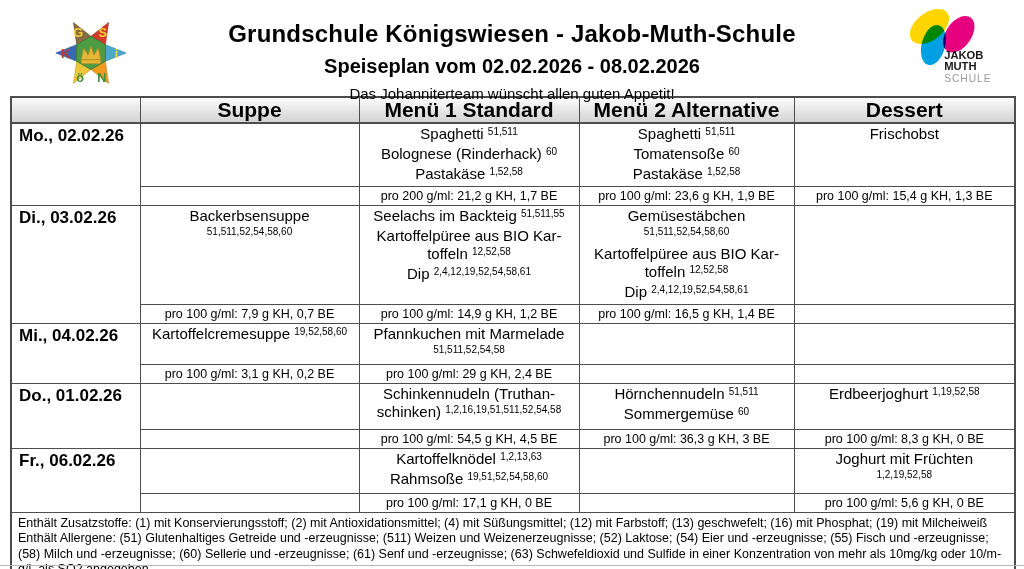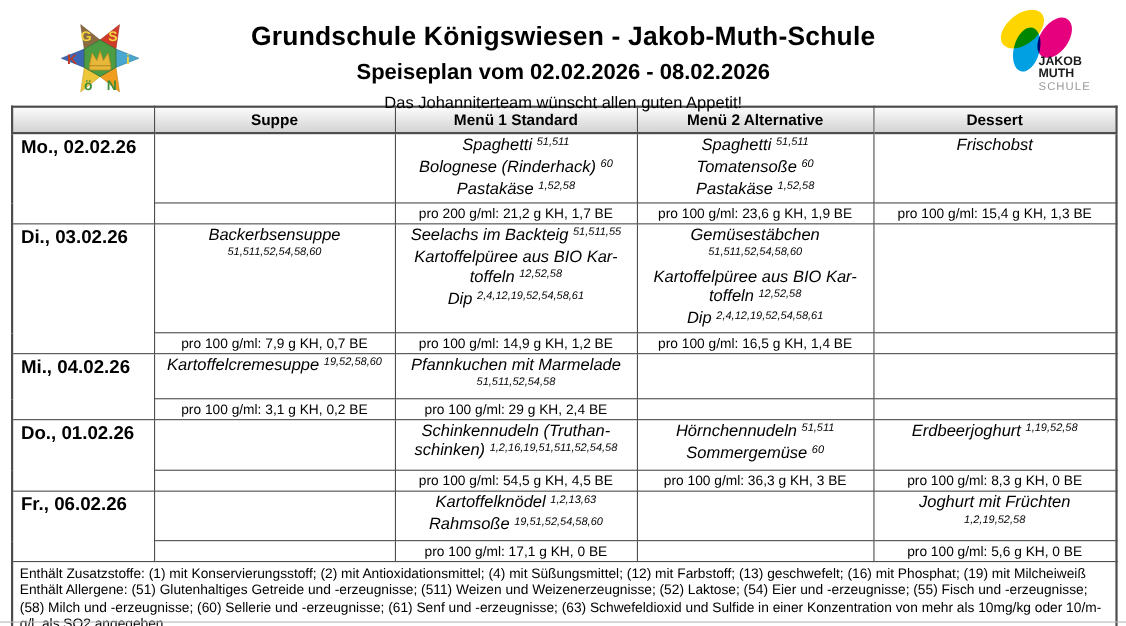--- a/index.html
+++ b/index.html
@@ -8,25 +8,25 @@
   .header{position:relative;height:96px;}
   .logo-left{position:absolute;left:36px;top:8px;}
   .logo-right{position:absolute;right:20px;top:2px;}
   .head-center{text-align:center;padding-top:20px;}
   .title{font-size:24px;font-weight:bold;letter-spacing:.2px;}
   .subtitle{font-size:20px;font-weight:bold;margin-top:7px;}
   .tagline{font-size:15px;margin-top:7px;}
   .menu-table{border-collapse:collapse;table-layout:fixed;width:1004px;margin-left:10px;
               border:2px solid #4d4d4d;}
   .menu-table th,.menu-table td{border:1px solid #4d4d4d;padding:0;overflow:hidden;}
-  th.col-head{background:linear-gradient(#fbfbfb,#d3d3d3);font-size:14px;font-weight:bold;
+  th.col-head{background:linear-gradient(#fbfbfb,#d3d3d3);font-size:21px;font-weight:bold;
               height:22px;vertical-align:middle;border-bottom:2px solid #4d4d4d;}
   td.day-cell{font-size:17px;font-weight:bold;vertical-align:top;text-align:left;
               padding:2px 2px 0 7px;white-space:nowrap;}
-  td.meal-cell{vertical-align:top;text-align:center;padding:1px 2px;font-style:italic;}
+  td.meal-cell{vertical-align:top;text-align:center;padding:1px 2px;}
   .dish-line{font-size:15px;line-height:18px;}
   .allergen-sup{font-size:10px;position:relative;top:-4px;}
   tr.nutrition-row{height:19px;}
   td.nutrition-cell{font-size:12.5px;text-align:center;vertical-align:middle;padding:1px 0;}
   td.footnotes{font-size:12.5px;line-height:15.4px;text-align:left;vertical-align:top;
                padding:3px 6px 6px 6px;}
   .bottom-line{position:absolute;left:0;top:565px;width:1024px;border-top:1px solid #b9b9b9;}
 </style>
 </head>
 <body>

